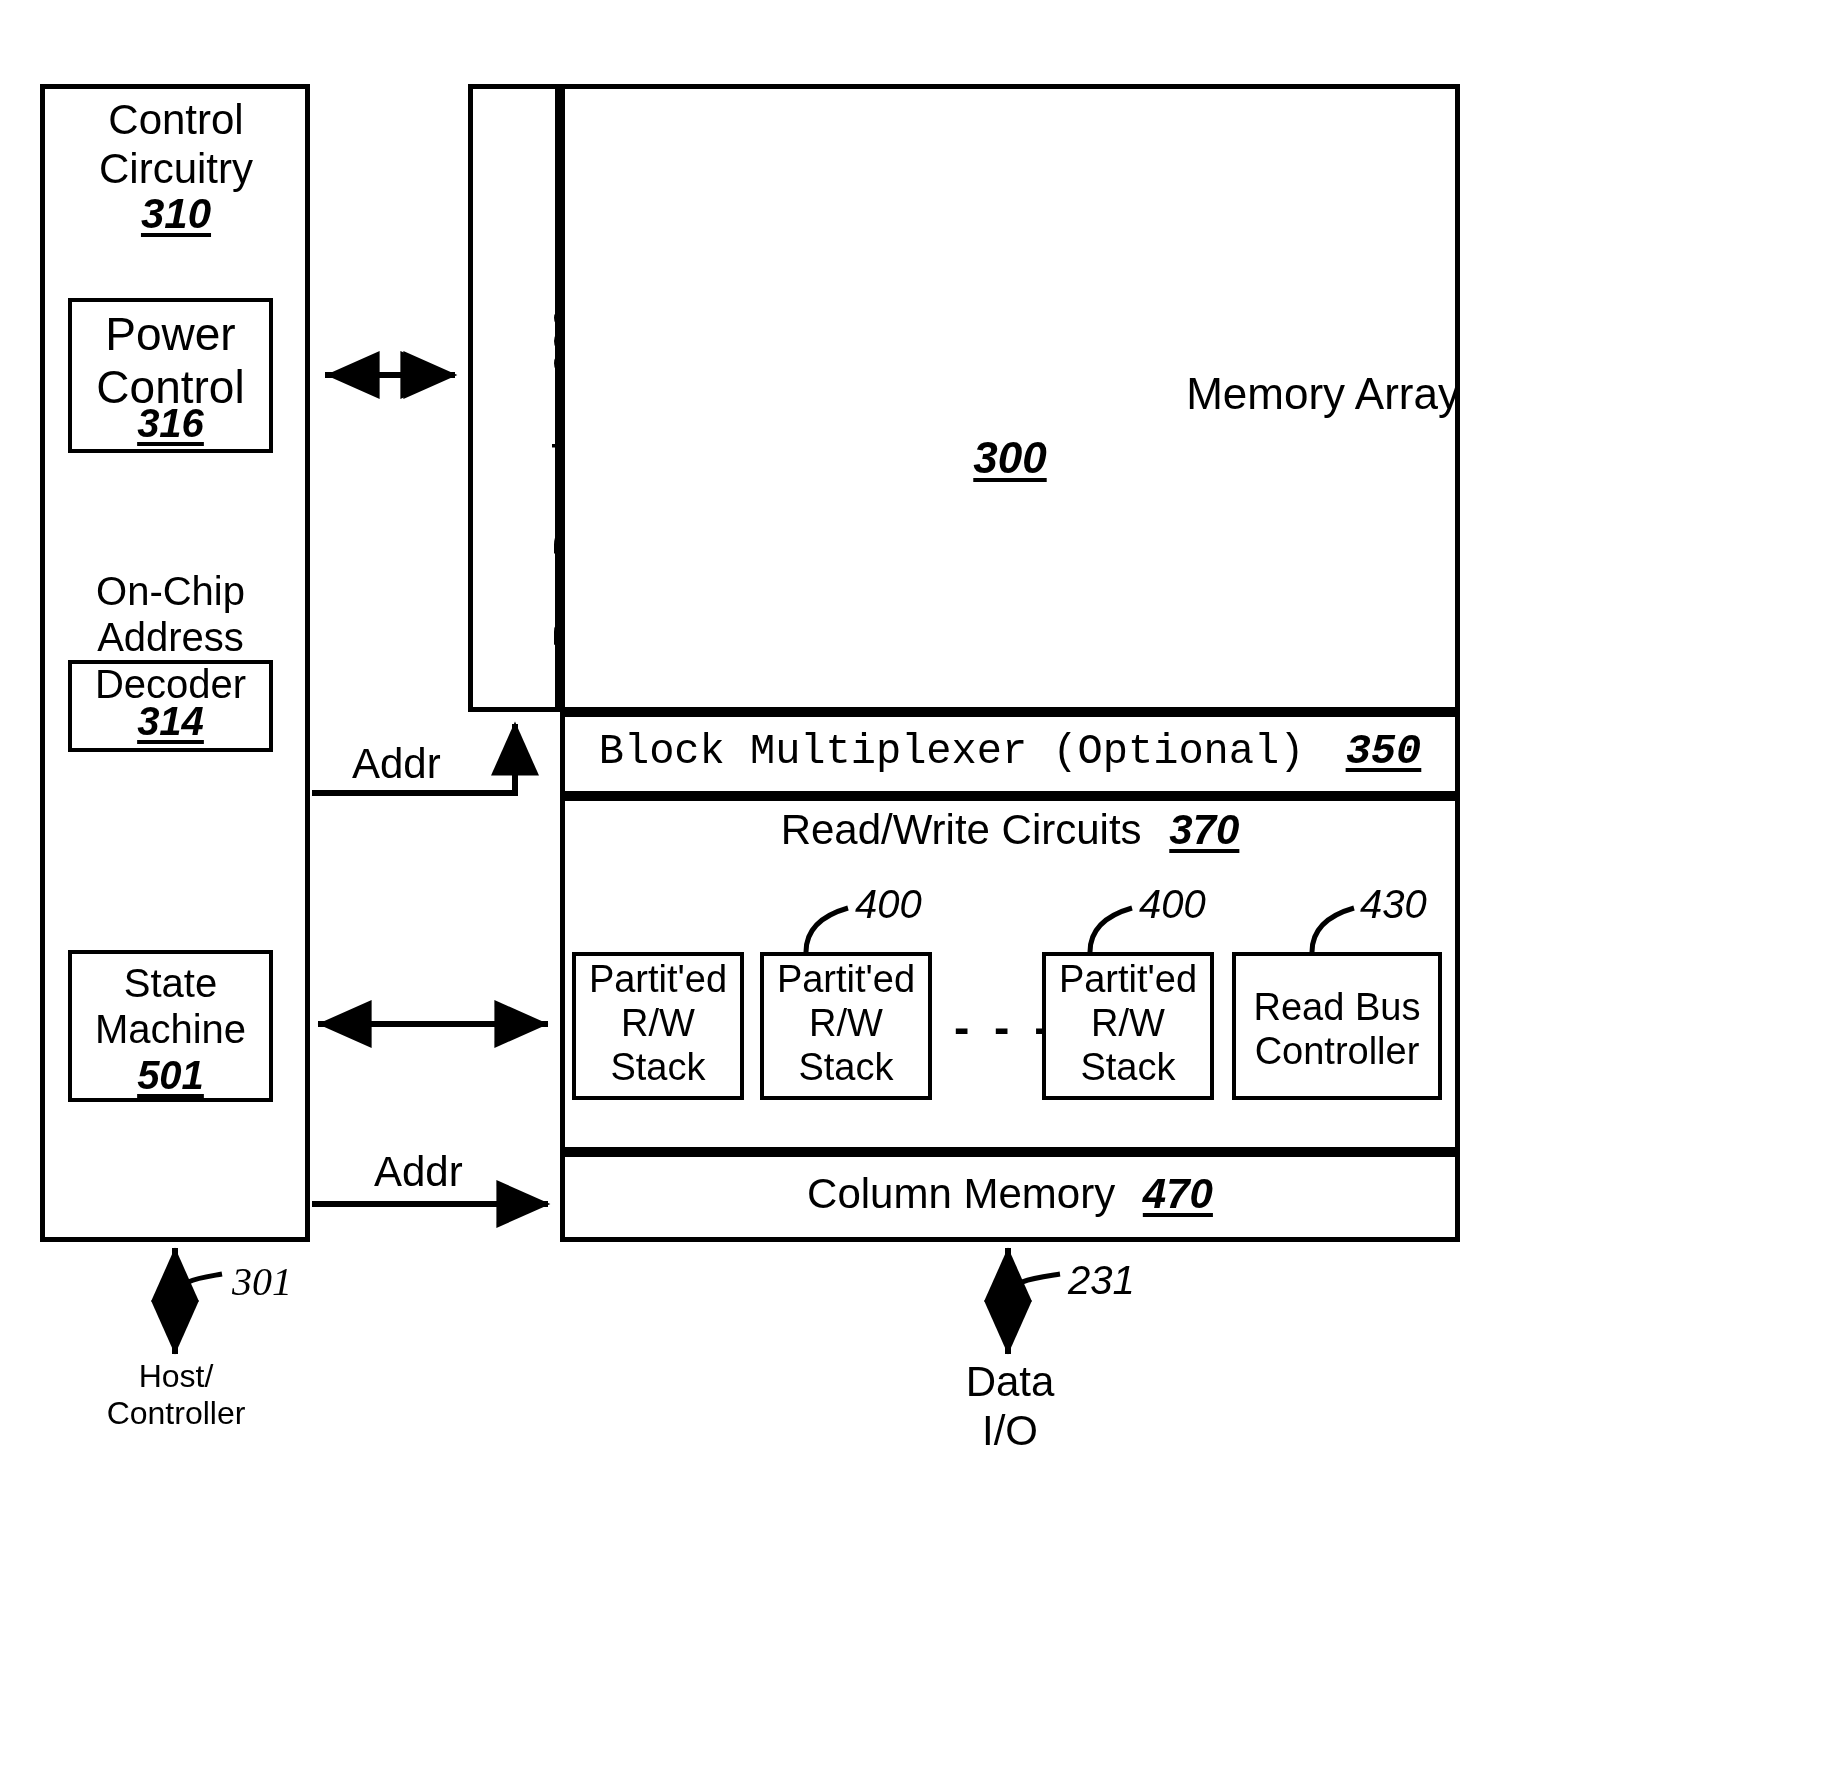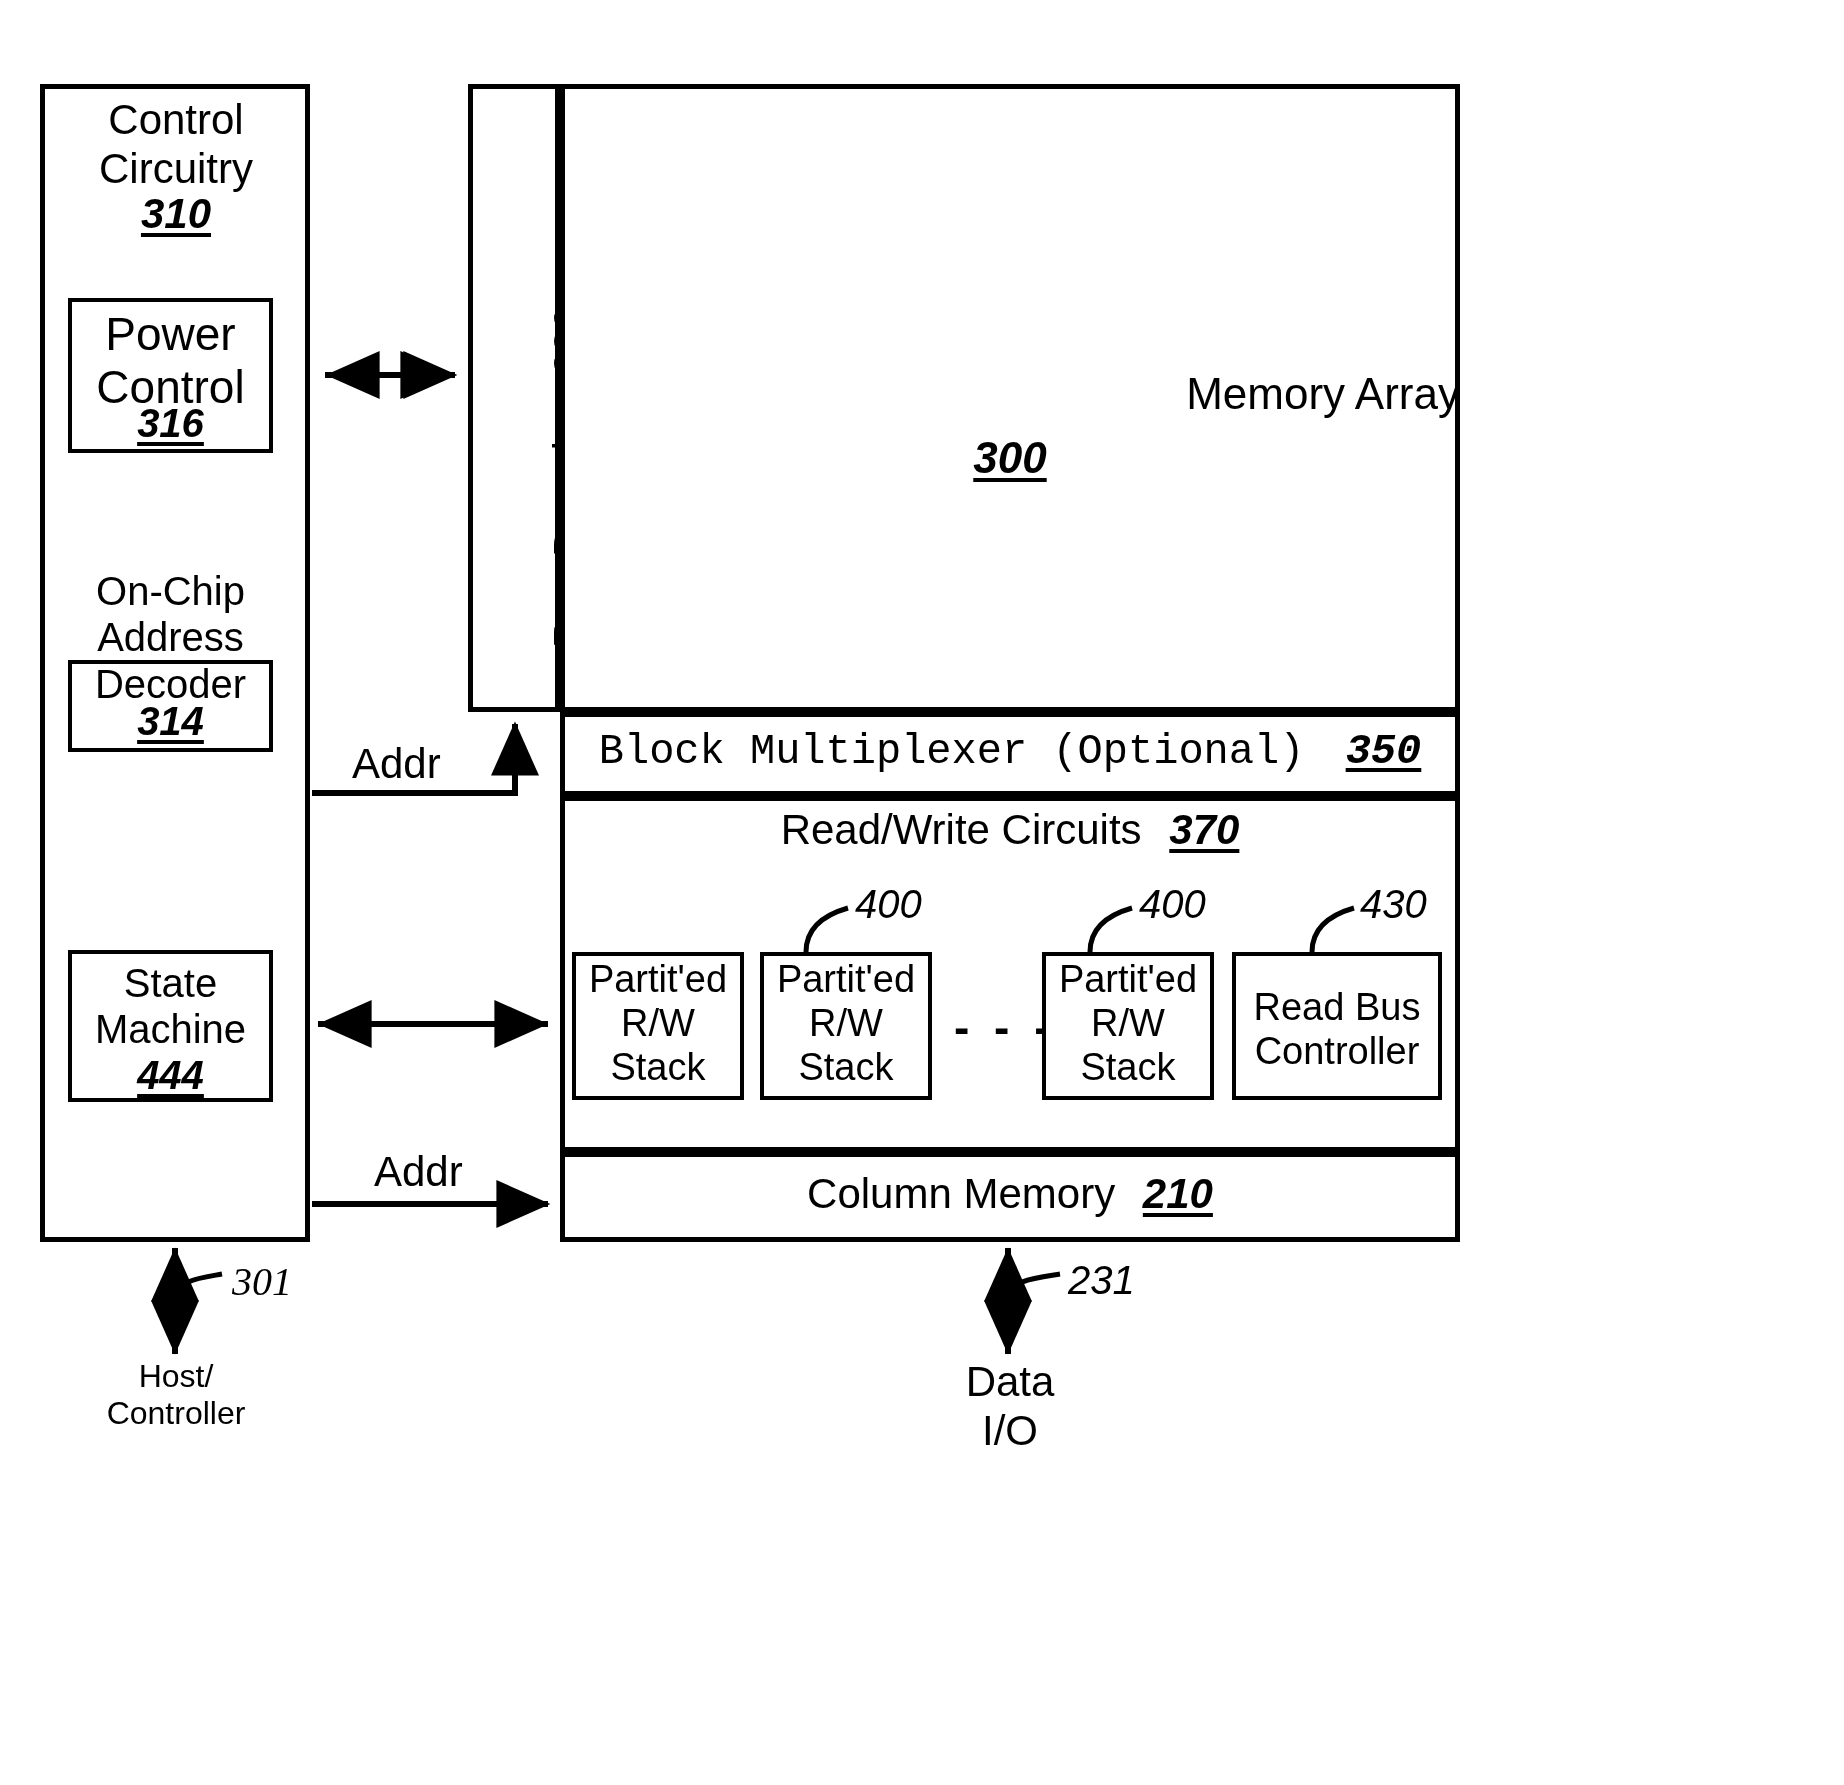--- a/index.html
+++ b/index.html
@@ -89,21 +89,21 @@
 
   <div class="thinbox" style="left:68px; top:660px; width:205px; height:92px;"></div>
   <div class="lbl" style="left:68px; top:568px; width:205px; font-size:40px;">On-Chip
 Address
 Decoder</div>
   <div class="lbl ref" style="left:68px; top:698px; width:205px; font-size:40px;">314</div>
 
   <div class="thinbox" style="left:68px; top:950px; width:205px; height:152px;"></div>
   <div class="lbl" style="left:68px; top:960px; width:205px; font-size:40px;">State
 Machine</div>
-  <div class="lbl ref" style="left:68px; top:1052px; width:205px; font-size:40px;">444</div>
+  <div class="lbl ref" style="left:68px; top:1052px; width:205px; font-size:40px;">501</div>
 
   <div class="box" style="left:468px; top:84px; width:92px; height:628px;"></div>
   <div class="rot" style="left:546px; top:648px;">
     <span>Row Decoder</span>
     <span style="display:inline-block;width:18px"></span><span class="ref">330</span>
   </div>
 
   <div class="box" style="left:560px; top:84px; width:900px; height:628px;"></div>
   <div class="lbl" style="left:560px; top:368px; width:900px; font-size:44px;text-align:right;">Memory Array</div>
   <div class="lbl ref" style="left:560px; top:432px; width:900px; font-size:44px;">300</div>
@@ -141,21 +141,21 @@
   <div class="lbl" style="left:1232px; top:985px; width:210px; font-size:38px;">Read Bus
 Controller</div>
 
   <div class="refnum" style="left:855px; top:882px;">400</div>
   <div class="refnum" style="left:1139px; top:882px;">400</div>
   <div class="refnum" style="left:1360px; top:882px;">430</div>
 
   <div class="box" style="left:560px; top:1152px; width:900px; height:90px;"></div>
   <div style="position:absolute; left:560px; top:1170px; width:900px; text-align:center; font-size:42px;">
     <span>Column Memory</span>
-    <span style="display:inline-block;width:16px"></span><span class="ref">210</span>
+    <span style="display:inline-block;width:16px"></span><span class="ref">470</span>
   </div>
 
   <div style="position:absolute; left:352px; top:740px; font-size:42px;">Addr</div>
   <div style="position:absolute; left:374px; top:1148px; font-size:42px;">Addr</div>
 
   <div class="lbl" style="left:40px; top:1358px; width:272px; font-size:32px;">Host/
 Controller</div>
   <div class="refnum" style="left:232px; top:1258px;font-family:Liberation Serif, serif;">301</div>
 
   <div class="lbl" style="left:880px; top:1358px; width:260px; font-size:42px;">Data

